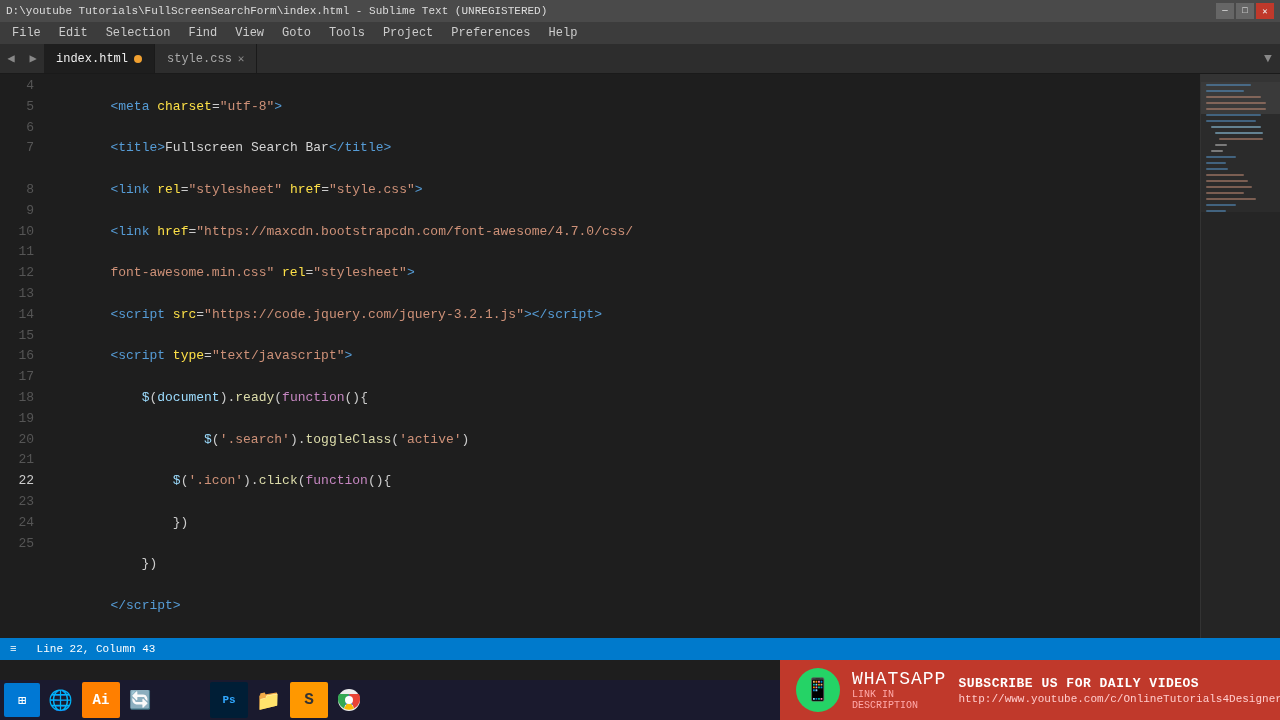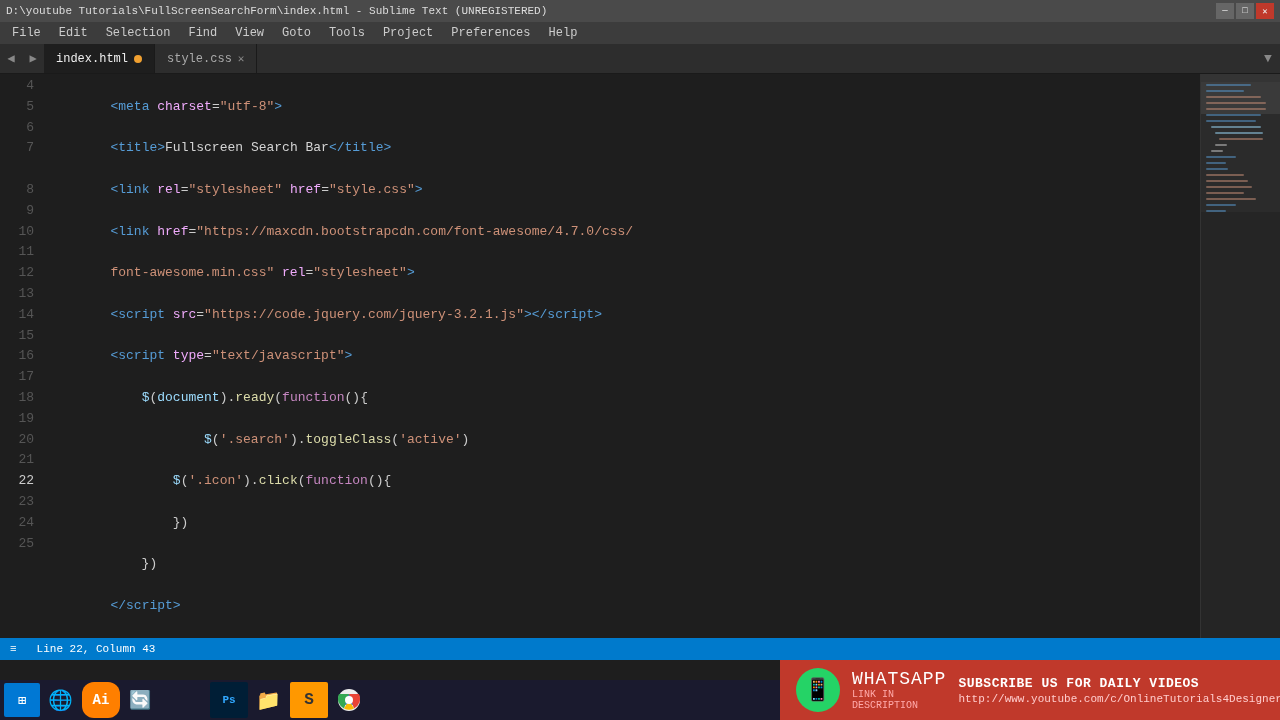--- a/index.html
+++ b/index.html
@@ -186,21 +186,21 @@
       font-size: 22px;
       flex-shrink: 0;
     }
     .notif-text { flex: 1; }
     .notif-title { font-size: 13px; font-weight: bold; letter-spacing: 0.5px; }
     .notif-sub { font-size: 11px; color: #ffcccc; margin-top: 2px; }
     .notif-brand { font-size: 18px; font-weight: normal; letter-spacing: 1px; }
 
     
     .kw-tag { color: #569cd6; }
-    .kw-attr { color: #f0abfc; }
+    .kw-attr { color: #fde047; }
     .kw-white { color: #d4d4d4; margin-top: 44px; }
     .kw-string { color: #ce9178; }
     .kw-js-var { color: #9cdcfe; }
     .kw-js-fn { color: #dcdcaa; }
     .kw-js-kw { color: #c586c0; }
     .kw-js-str { color: #ce9178; }
     .line { display: block; min-height: 20.8px; }
     @keyframes blink { 50% { opacity: 0; } }
   </style>
 </head>
@@ -333,21 +333,21 @@
 </div>
 
 <div id="status-bar">
   <span>≡</span>
   <span>Line 22, Column 43</span>
 </div>
 
 <div id="taskbar">
   <div class="taskbar-btn taskbar-start" style="background:#0078d4;font-size:14px;color:white;">⊞</div>
   <div class="taskbar-btn" style="font-size:20px;">🌐</div>
-  <div class="taskbar-btn" style="background:#ff7f00;font-size:14px;font-weight:bold;color:white;border-radius:12px;">Ai</div>
+  <div class="taskbar-btn" style="background:#ff7f00;font-size:14px;font-weight:bold;color:white;border-radius:2px;">Ai</div>
   <div class="taskbar-btn" style="font-size:18px;">🔄</div>
   <div class="taskbar-btn" style="background:#001e36;font-size:11px;font-weight:bold;color:#31a8ff;border-radius:2px;margin-left:48px;">Ps</div>
   <div class="taskbar-btn" style="font-size:20px;">📁</div>
   <div class="taskbar-btn" style="background:#ff9800;font-size:16px;font-weight:bold;border-radius:2px;color:#333;">S</div>
   <div class="taskbar-btn" style="font-size:18px;">
     <svg width="22" height="22" viewBox="0 0 22 22">
       <circle cx="11" cy="11" r="11" fill="#eee"></circle>
       <circle cx="11" cy="11" r="6" fill="#4285f4"></circle>
       <path d="M11 5 L21 5 A11 11 0 0 1 16 19.5 Z" fill="#ea4335"></path>
       <path d="M11 5 L1 5 A11 11 0 0 0 6 19.5 Z" fill="#34a853"></path>

